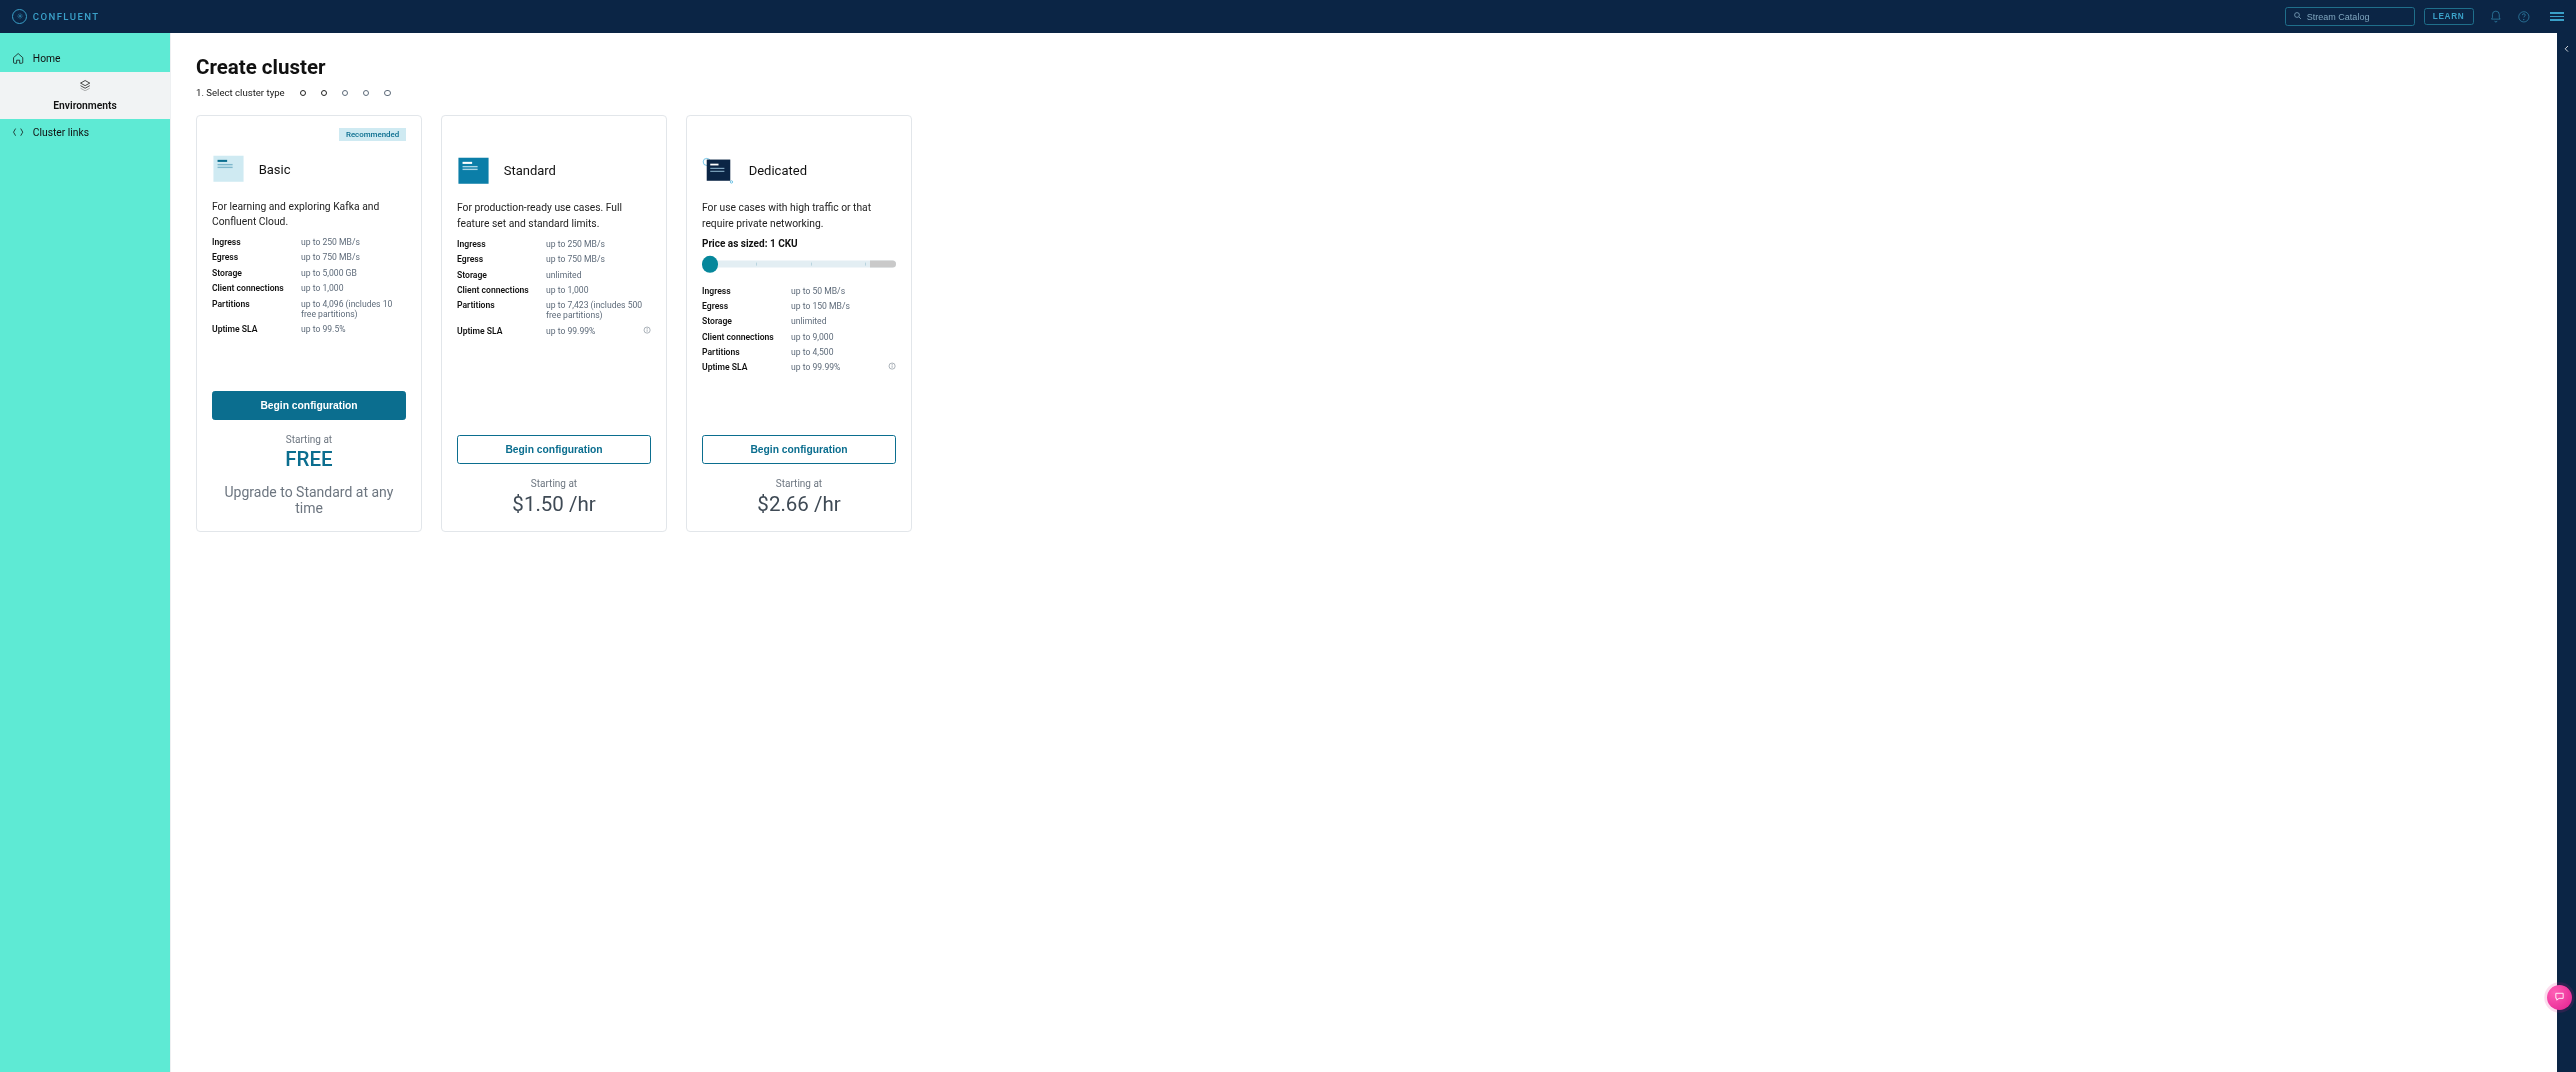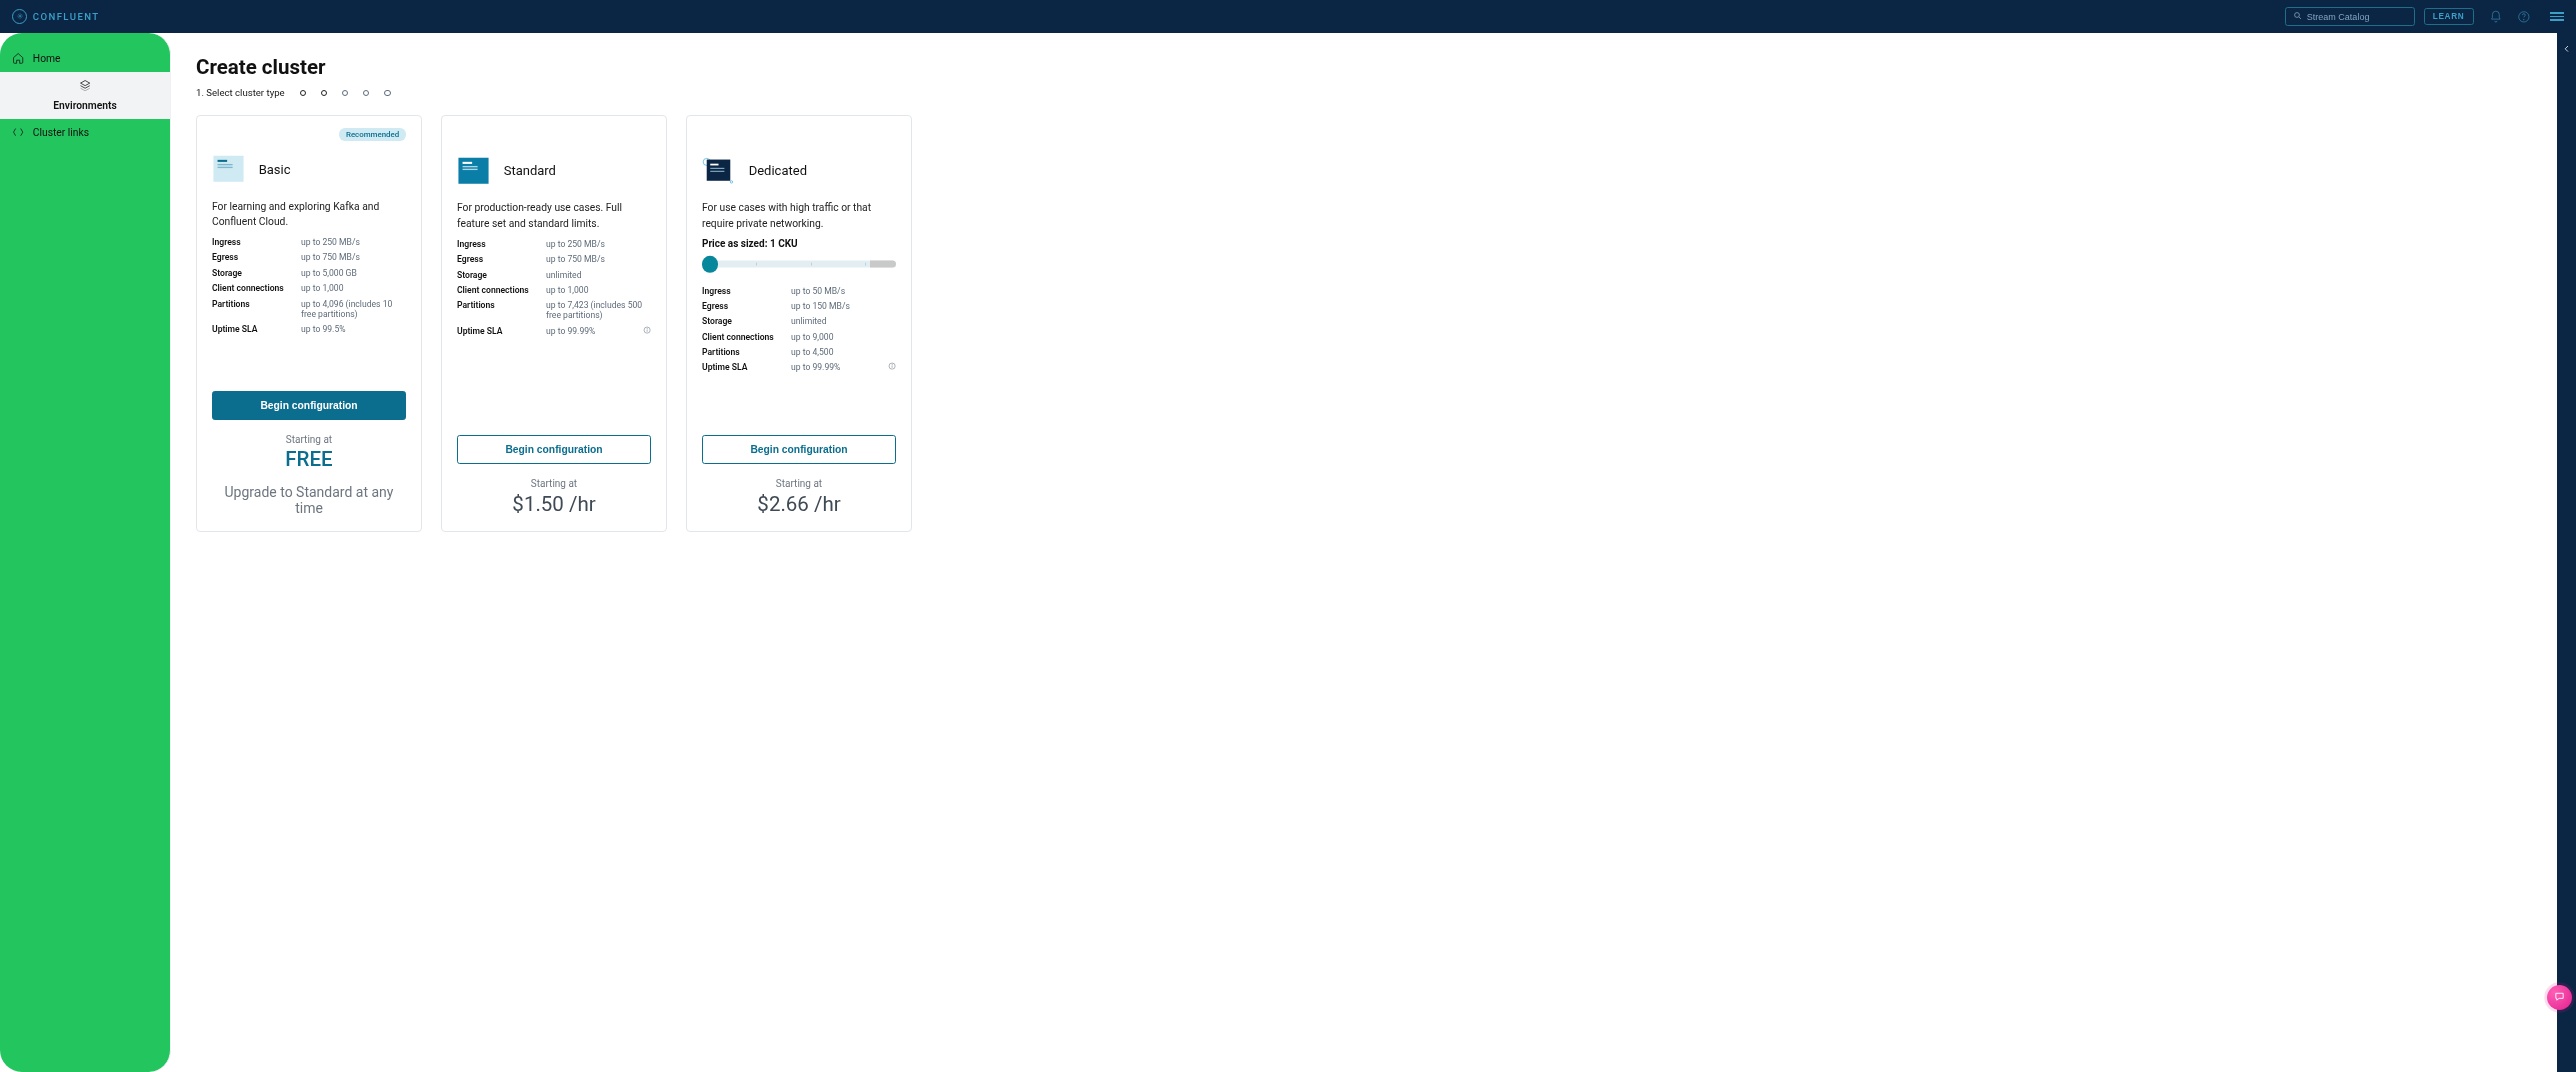--- a/index.html
+++ b/index.html
@@ -41,21 +41,21 @@
     background: transparent; cursor:pointer;
   }
   .top-icon { margin-left: 15px; color:#3aa0c8; cursor:pointer; display:flex; }
   .top-icon svg { width:13.7px; height:13.7px; stroke:#3aa0c8; fill:none; }
   .top-ham { margin-left: 19px; cursor:pointer; }
   .top-ham div { width:13.7px; height:1.4px; background:#3aa0c8; margin:2.1px 0; }
 
   
   .layout { display:flex; height: calc(100vh - 33px); }
   .sidebar {
-    width: 171px; background:#22c55e; border-right:0.7px solid #eef0f2; padding-top:12.3px;border-radius:22px;
+    width: 171px; background:#5eead4; border-right:0.7px solid #eef0f2; padding-top:12.3px;
   }
   .side-item {
     display:flex; align-items:center; gap:8.2px;
     padding: 6.8px 12.3px; font-size:10.3px; color:#111; cursor:pointer;
   }
   .side-item svg { width:12.3px; height:12.3px; stroke:#111; fill:none; stroke-width:1.5;}
   .side-item.active { background:#f1f3f4; font-weight:600;flex-direction:column; }
   .main { flex:1; padding: 22px 25px; overflow:auto; }
   .right-rail {
     width: 19px; background:#0b2545; display:flex; justify-content:center; padding-top:11px;
@@ -84,21 +84,21 @@
   .cards {
     display:flex; gap:19px; flex-wrap:wrap;
   }
   .card {
     width: 226px; border:0.7px solid #e2e6ea; border-radius:4.1px;
     padding: 12.3px 15px 15px; display:flex; flex-direction:column;
     min-height: 417px;
   }
   .badge {
     align-self:flex-end; background:#cfeaf2; color:#0b6e8f;
-    font-size:7.9px; padding:2.1px 6.8px; border-radius:6px; font-weight:500;
+    font-size:7.9px; padding:2.1px 6.8px; border-radius:0; font-weight:500;
   }
   .card-head { display:flex; align-items:center; gap:13.7px; margin: 12.3px 0 13.7px; }
   .card-illus { width:33px; height:31.5px; }
   .card-title { font-size:13px; font-weight:400; }
   .card-desc { font-size:10.3px; line-height:1.5; margin-bottom:5px; color:#222;}
   .spec-row { display:flex; padding: 2.7px 0; font-size:8.6px; }
   .spec-label { width: 89px; color:#111; font-weight:600; }
   .spec-val { color:#5e6b7a; flex:1;}
   .info-icn { display:inline-flex; vertical-align:middle; margin-left:2.7px;}
   .info-icn svg { width:8.2px; height:8.2px; stroke:#5e6b7a; fill:none; stroke-width:1.5;}

